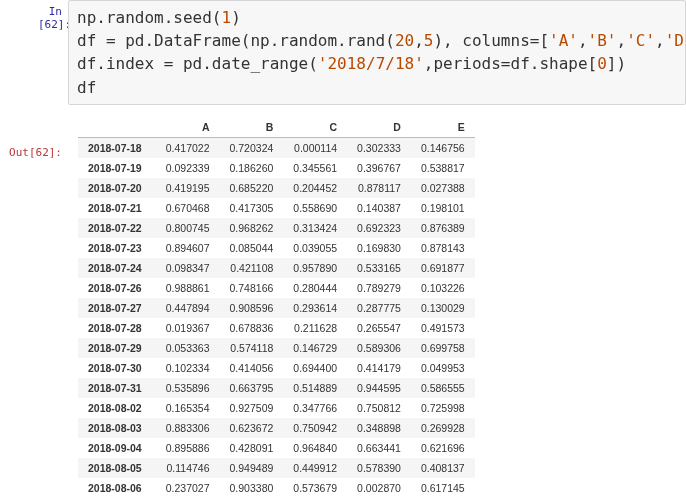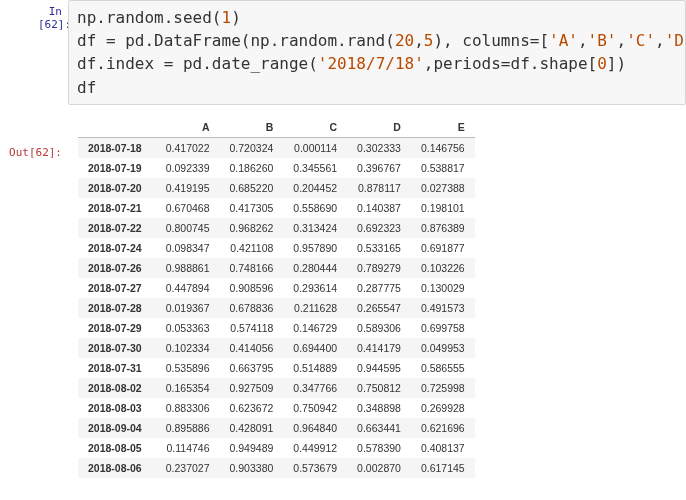--- a/index.html
+++ b/index.html
@@ -124,20 +124,28 @@
           </tr>
           <tr>
             <th>2018-07-22</th>
             <td>0.800745</td>
             <td>0.968262</td>
             <td>0.313424</td>
             <td>0.692323</td>
             <td>0.876389</td>
           </tr>
           <tr>
+            <th>2018-07-23</th>
+            <td>0.894607</td>
+            <td>0.085044</td>
+            <td>0.039055</td>
+            <td>0.169830</td>
+            <td>0.878143</td>
+          </tr>
+          <tr>
             <th>2018-07-24</th>
             <td>0.098347</td>
             <td>0.421108</td>
             <td>0.957890</td>
             <td>0.533165</td>
             <td>0.691877</td>
           </tr>
           <tr>
             <th>2018-07-26</th>
             <td>0.988861</td>

